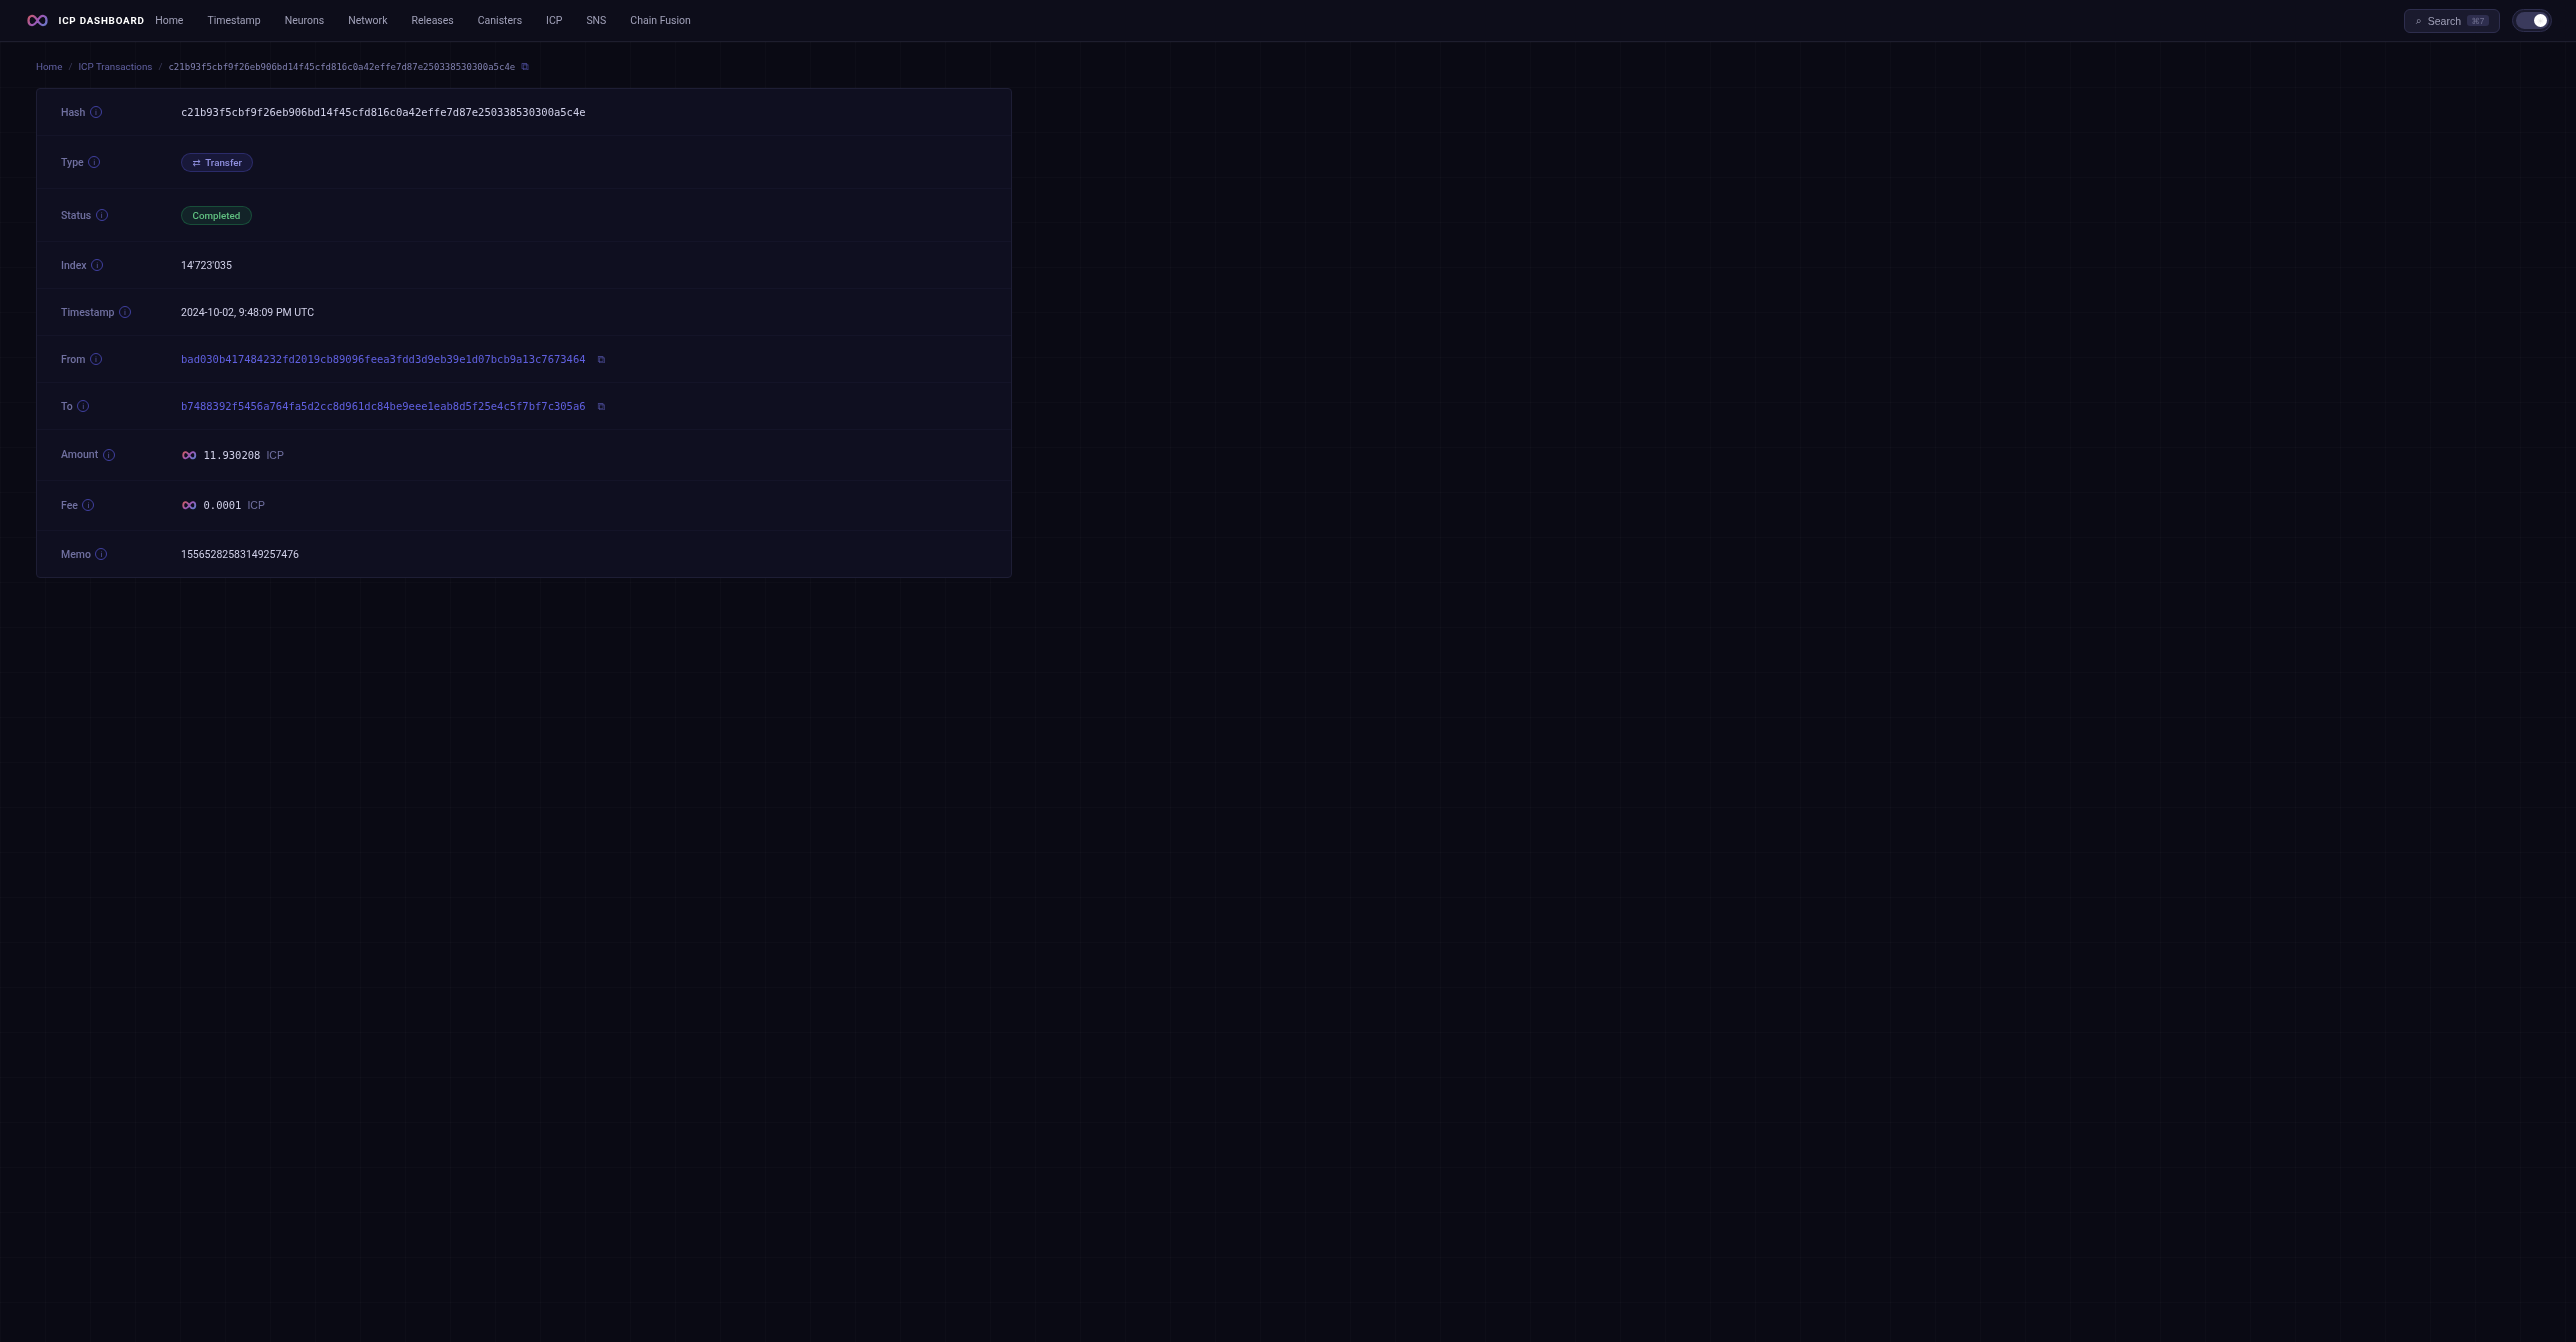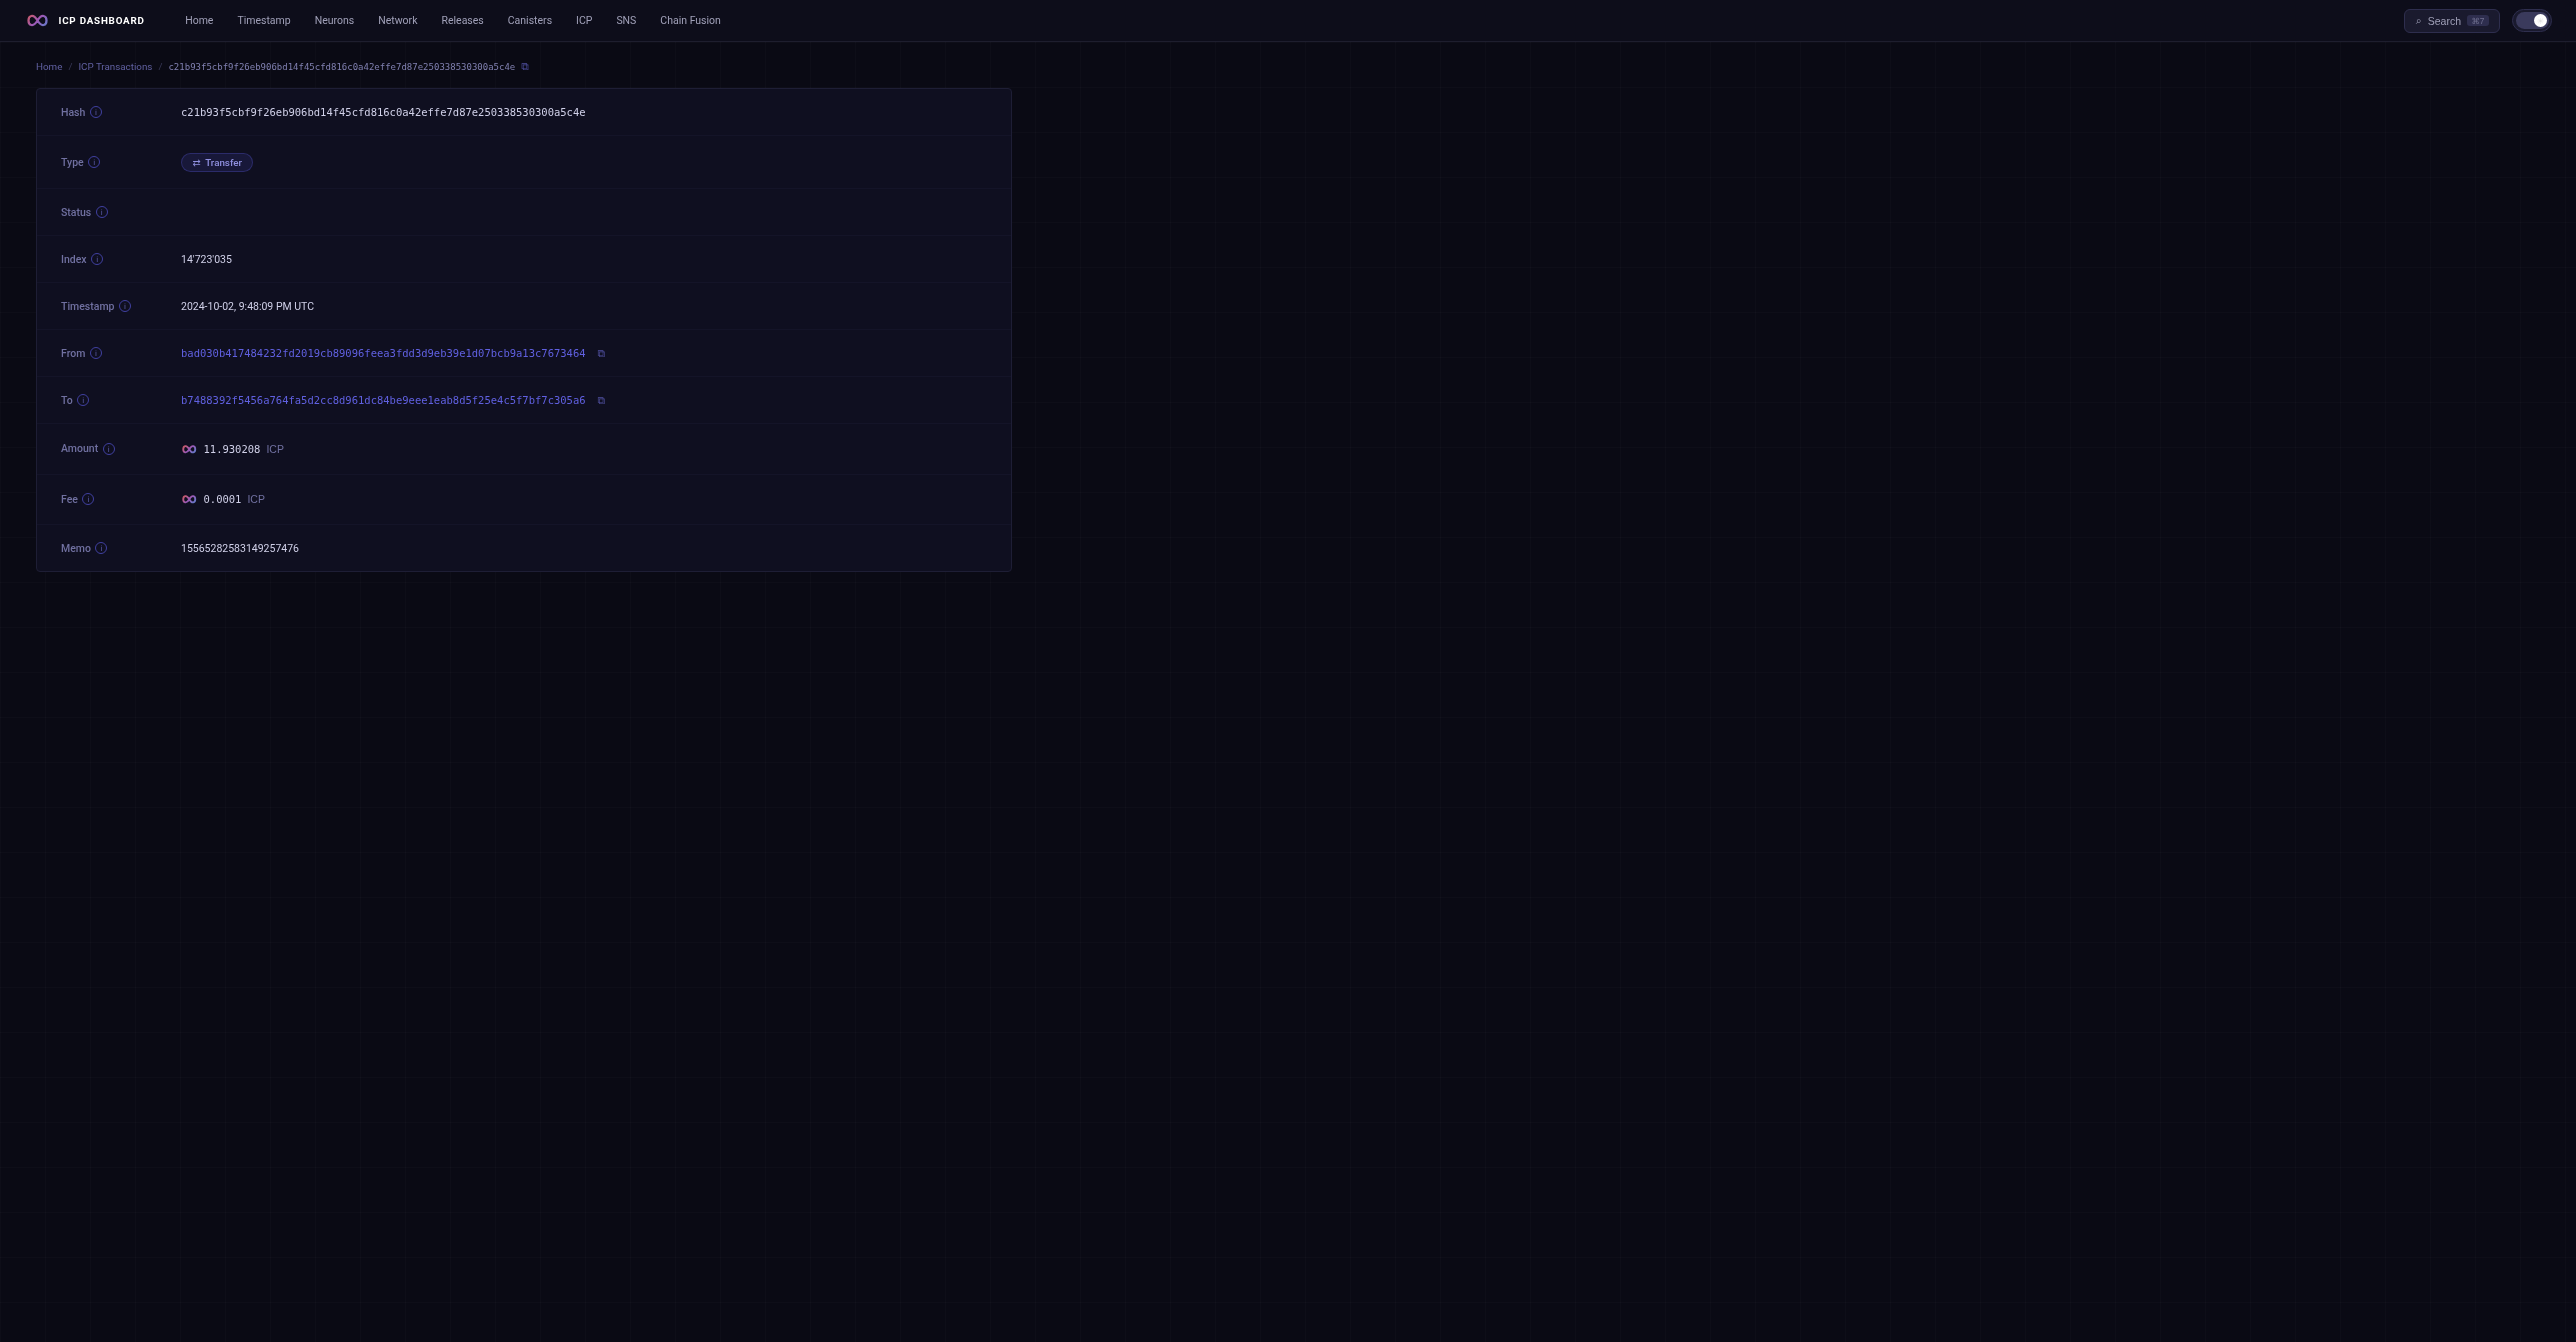--- a/index.html
+++ b/index.html
@@ -18,21 +18,20 @@
       height: 42px;
       background: #0d0d1a;
       border-bottom: 0.8px solid #1e1e2e;
       position: relative;
       z-index: 10;
     }
     .logo-area {
       display: flex;
       align-items: center;
       gap: 7.5px;
-      margin-right: 30px;
     }
     .logo-icon {
       width: 27px;
       height: 27px;
     }
     .logo-text {
       font-size: 9.8px;
       font-weight: 700;
       letter-spacing: 0.08em;
       color: #ffffff;
@@ -347,20 +346,25 @@
           <span>⇄</span>
           <span>Transfer</span>
         </span>
       </div>
     </div>
 
     <div class="info-row">
       <div class="info-label">
         <span>Status</span>
         <span class="info-icon" title="Transaction status">ℹ</span>
+      </div>
+      <div class="info-value non-mono">
+        <span class="badge badge-completed">
+          <span>Completed</span>
+        </span>
       </div>
     </div>
 
     <div class="info-row">
       <div class="info-label">
         <span>Index</span>
         <span class="info-icon" title="Transaction index">ℹ</span>
       </div>
       <div class="info-value non-mono">14'723'035</div>
     </div>

